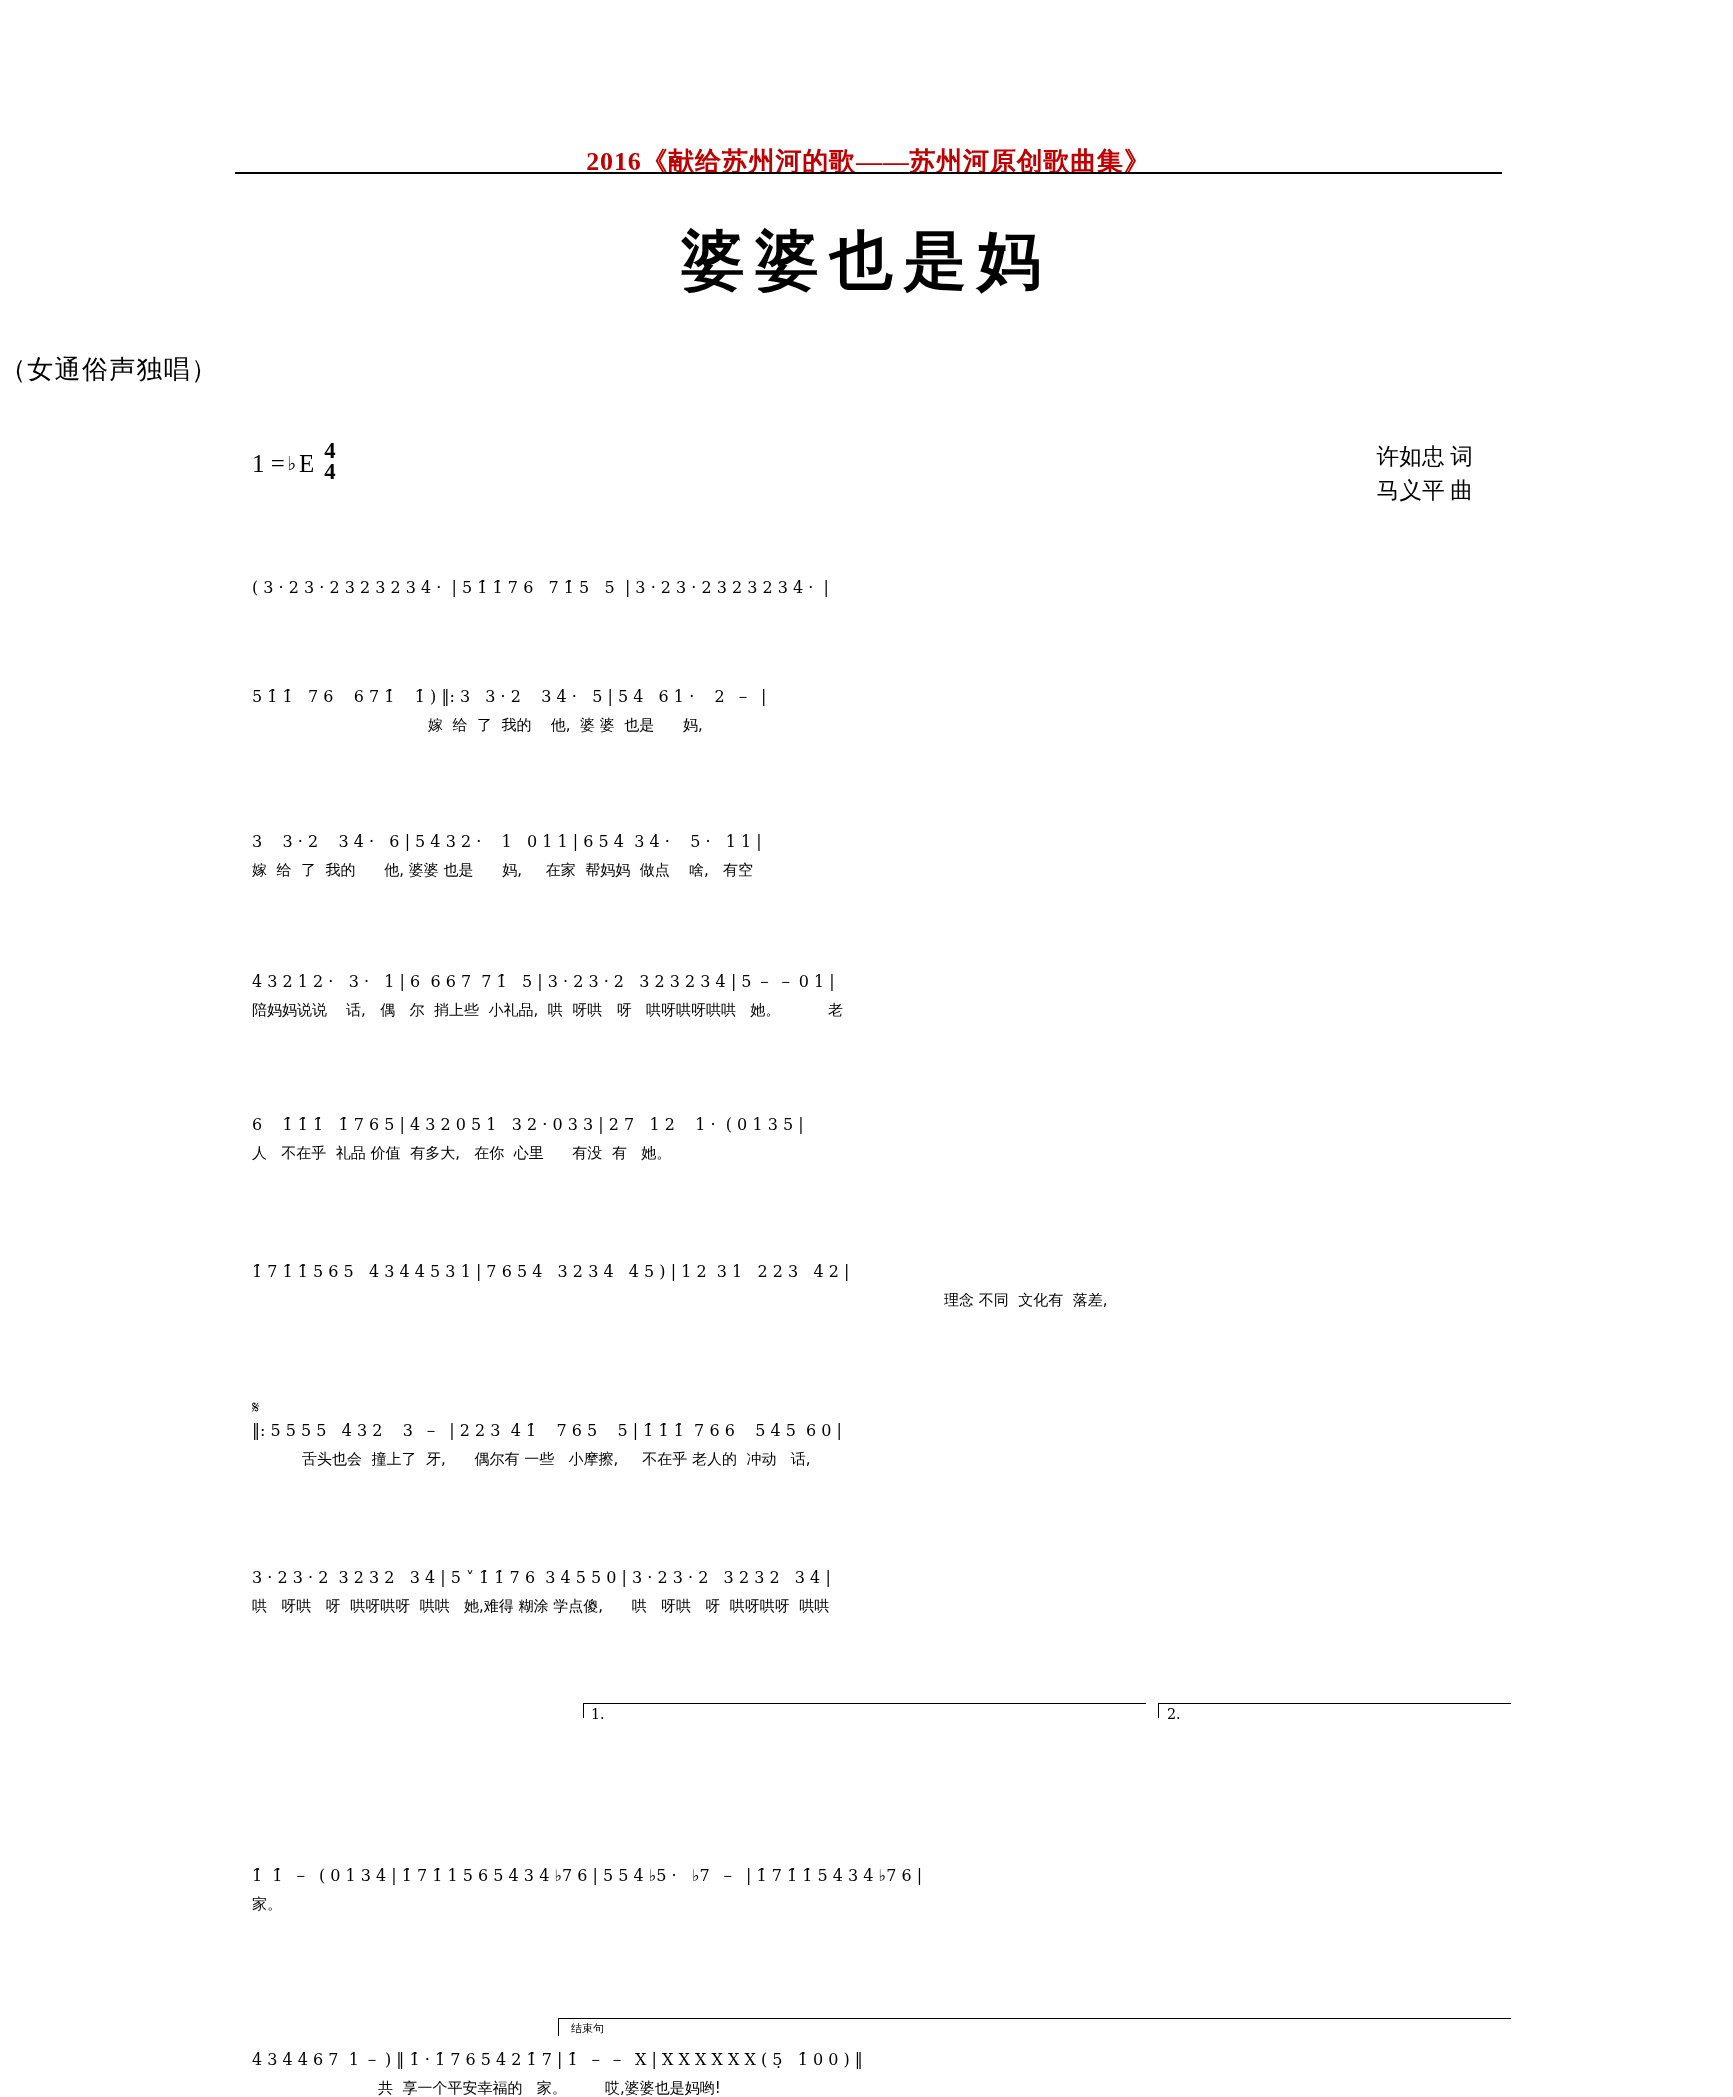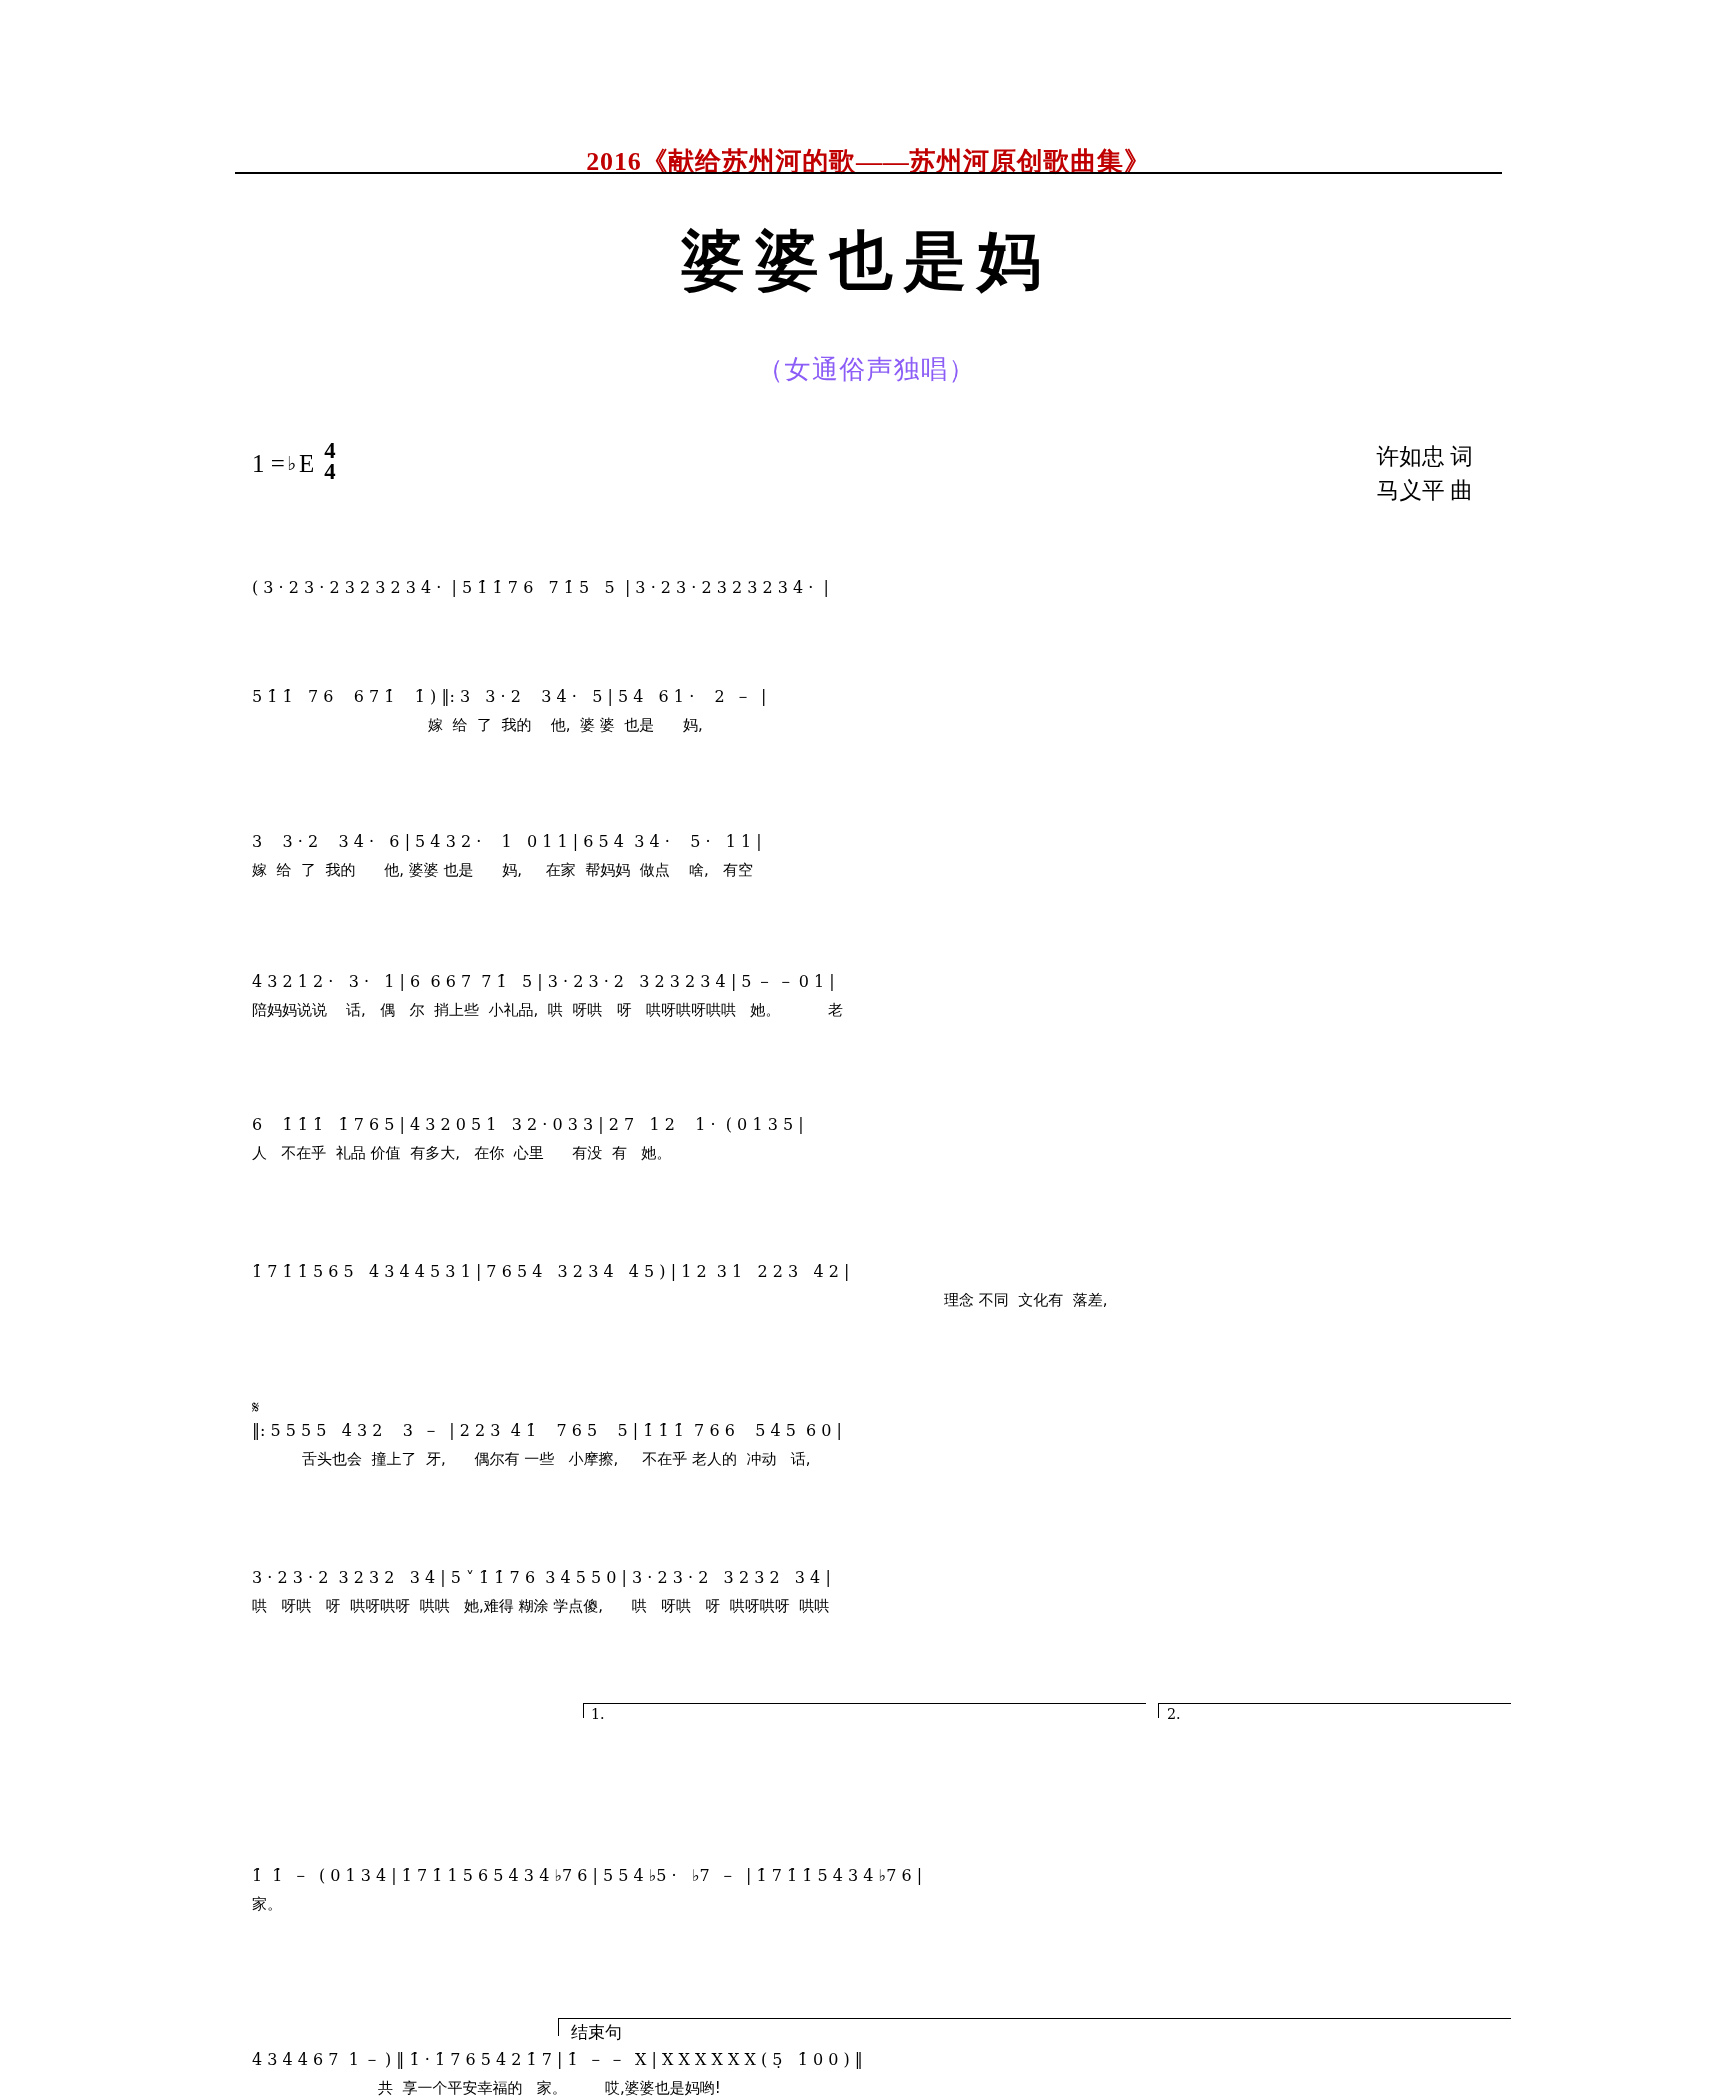--- a/index.html
+++ b/index.html
@@ -53,23 +53,22 @@
     font-weight: bold;
     letter-spacing: 11px;
     font-family: "DejaVu Serif", serif;
     color: #000;
   }
   .song-subtitle {
     position: absolute;
     left: 0;
     top: 352px;
     width: 1733px;
-    text-align: center;
     font-size: 26px;
-    color: #8b5cf6;
+    color: #000000;
     letter-spacing: 1.3px;
   }
 
   
   .keysig {
     position: absolute;
     left: 252px;
     top: 443px;
     font-size: 25px;
     color: #000;
@@ -148,21 +147,21 @@
     color: #000;
   }
   .coda-box {
     position: absolute;
     border-left: 1.7px solid #000;
     border-top: 1.7px solid #000;
     height: 17px;
   }
   .coda-label {
     position: absolute;
-    font-size: 17px;
+    font-size: 11px;
     font-family: "DejaVu Sans", sans-serif;
     color: #000;
   }
 </style>
 </head>
 <body>
 
 <div class="page">
 
   <div class="header">

